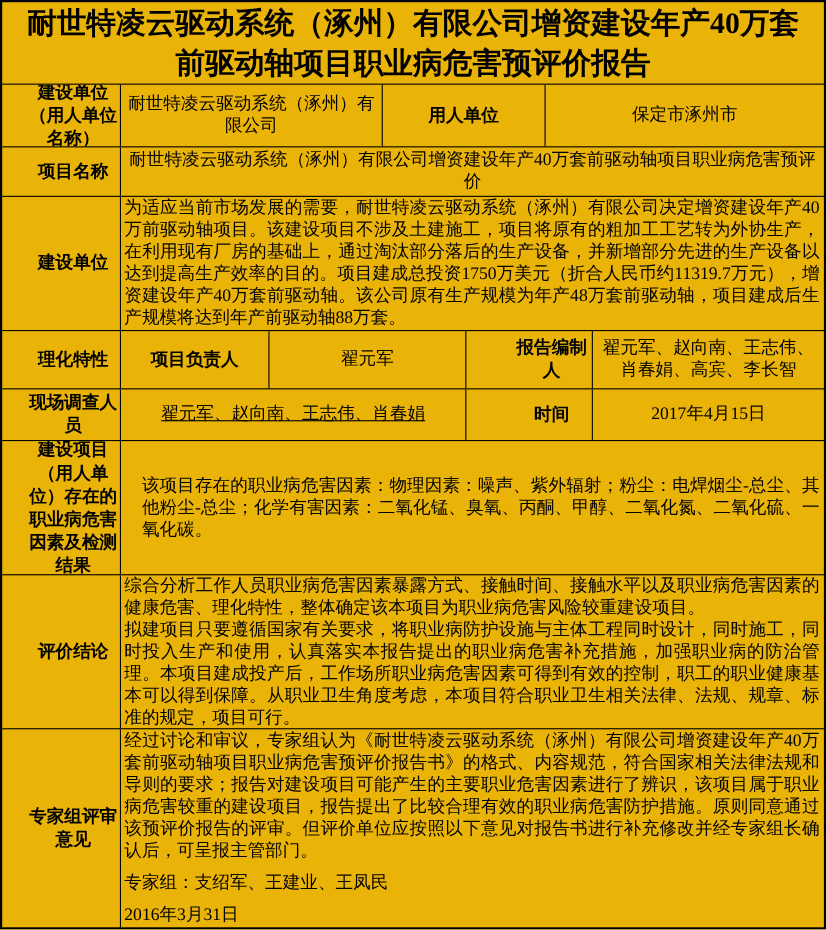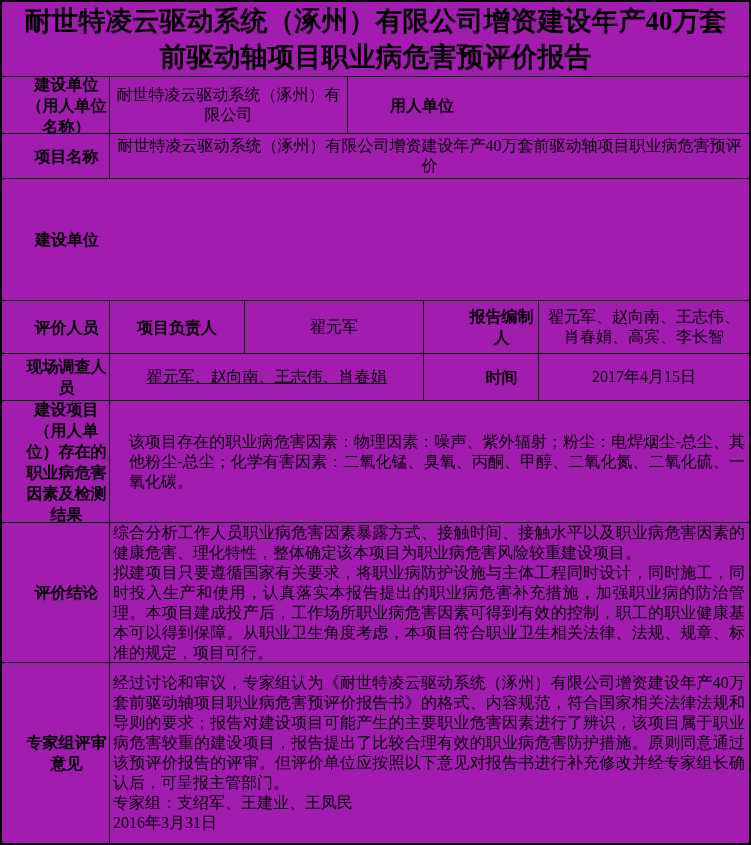--- a/index.html
+++ b/index.html
@@ -6,21 +6,21 @@
   html, body { background: #ffffff; }
   body {
     font-family: "Liberation Serif", "DejaVu Serif", serif;
     color: #000000;
     width: 751px;
   }
   .doc {
     width: 751px;
     height: 845px;
     border: 2px solid #000000;
-    background: #a21caf;
+    background: #eab308;
     display: flex;
     flex-direction: column;
   }
   .row {
     display: flex;
     border-bottom: 1px solid #000000;
     flex: none;
   }
   .row:last-child { border-bottom: none; flex: 1; }
   .cell {
@@ -91,33 +91,37 @@
 <div class="doc">
 
   <div class="row title-row">
     <div class="cell title-cell">耐世特凌云驱动系统（涿州）有限公司增资建设年产40万套前驱动轴项目职业病危害预评价报告</div>
   </div>
 
   <div class="row h-r1">
     <div class="cell label w-label center">建设单位（用人单位名称）</div>
     <div class="cell value w-v1 center">耐世特凌云驱动系统（涿州）有限公司</div>
     <div class="cell label w-l2 center">用人单位</div>
+    <div class="cell value grow center">保定市涿州市</div>
   </div>
 
   <div class="row h-r2">
     <div class="cell label w-label center">项目名称</div>
     <div class="cell value grow center">耐世特凌云驱动系统（涿州）有限公司增资建设年产40万套前驱动轴项目职业病危害预评价</div>
   </div>
 
   <div class="row h-r3">
     <div class="cell label w-label center">建设单位</div>
+    <div class="cell longtext grow">
+      <div class="para">为适应当前市场发展的需要，耐世特凌云驱动系统（涿州）有限公司决定增资建设年产40万前驱动轴项目。该建设项目不涉及土建施工，项目将原有的粗加工工艺转为外协生产，在利用现有厂房的基础上，通过淘汰部分落后的生产设备，并新增部分先进的生产设备以达到提高生产效率的目的。项目建成总投资1750万美元（折合人民币约11319.7万元），增资建设年产40万套前驱动轴。该公司原有生产规模为年产48万套前驱动轴，项目建成后生产规模将达到年产前驱动轴88万套。</div>
+    </div>
   </div>
 
   <div class="row h-r4">
-    <div class="cell label w-label center">评价人员</div>
+    <div class="cell label w-label center">理化特性</div>
     <div class="cell label w-c2 center">项目负责人</div>
     <div class="cell value w-c3 center">翟元军</div>
     <div class="cell label w-l3 center">报告编制人</div>
     <div class="cell value grow center">翟元军、赵向南、王志伟、肖春娟、高宾、李长智</div>
   </div>
 
   <div class="row h-r5">
     <div class="cell label w-label center">现场调查人员</div>
     <div class="cell value w-c2wide center">翟元军、赵向南、王志伟、肖春娟</div>
     <div class="cell label w-l3 center">时间</div>
@@ -134,20 +138,20 @@
   <div class="row h-r7">
     <div class="cell label w-label center">评价结论</div>
     <div class="cell longtext grow">
       <div class="para">综合分析工作人员职业病危害因素暴露方式、接触时间、接触水平以及职业病危害因素的健康危害、理化特性，整体确定该本项目为职业病危害风险较重建设项目。</div>
       <div class="para">拟建项目只要遵循国家有关要求，将职业病防护设施与主体工程同时设计，同时施工，同时投入生产和使用，认真落实本报告提出的职业病危害补充措施，加强职业病的防治管理。本项目建成投产后，工作场所职业病危害因素可得到有效的控制，职工的职业健康基本可以得到保障。从职业卫生角度考虑，本项目符合职业卫生相关法律、法规、规章、标准的规定，项目可行。</div>
     </div>
   </div>
 
   <div class="row">
     <div class="cell label w-label center">专家组评审意见</div>
-    <div class="cell longtext grow" style="justify-content:center;">
+    <div class="cell longtext grow" style="justify-content:space-between;">
       <div class="para">经过讨论和审议，专家组认为《耐世特凌云驱动系统（涿州）有限公司增资建设年产40万套前驱动轴项目职业病危害预评价报告书》的格式、内容规范，符合国家相关法律法规和导则的要求；报告对建设项目可能产生的主要职业危害因素进行了辨识，该项目属于职业病危害较重的建设项目，报告提出了比较合理有效的职业病危害防护措施。原则同意通过该预评价报告的评审。但评价单位应按照以下意见对报告书进行补充修改并经专家组长确认后，可呈报主管部门。</div>
       <div class="para experts-line">专家组：支绍军、王建业、王凤民</div>
       <div class="para">2016年3月31日</div>
     </div>
   </div>
 
 </div>
 
 </body></html>

